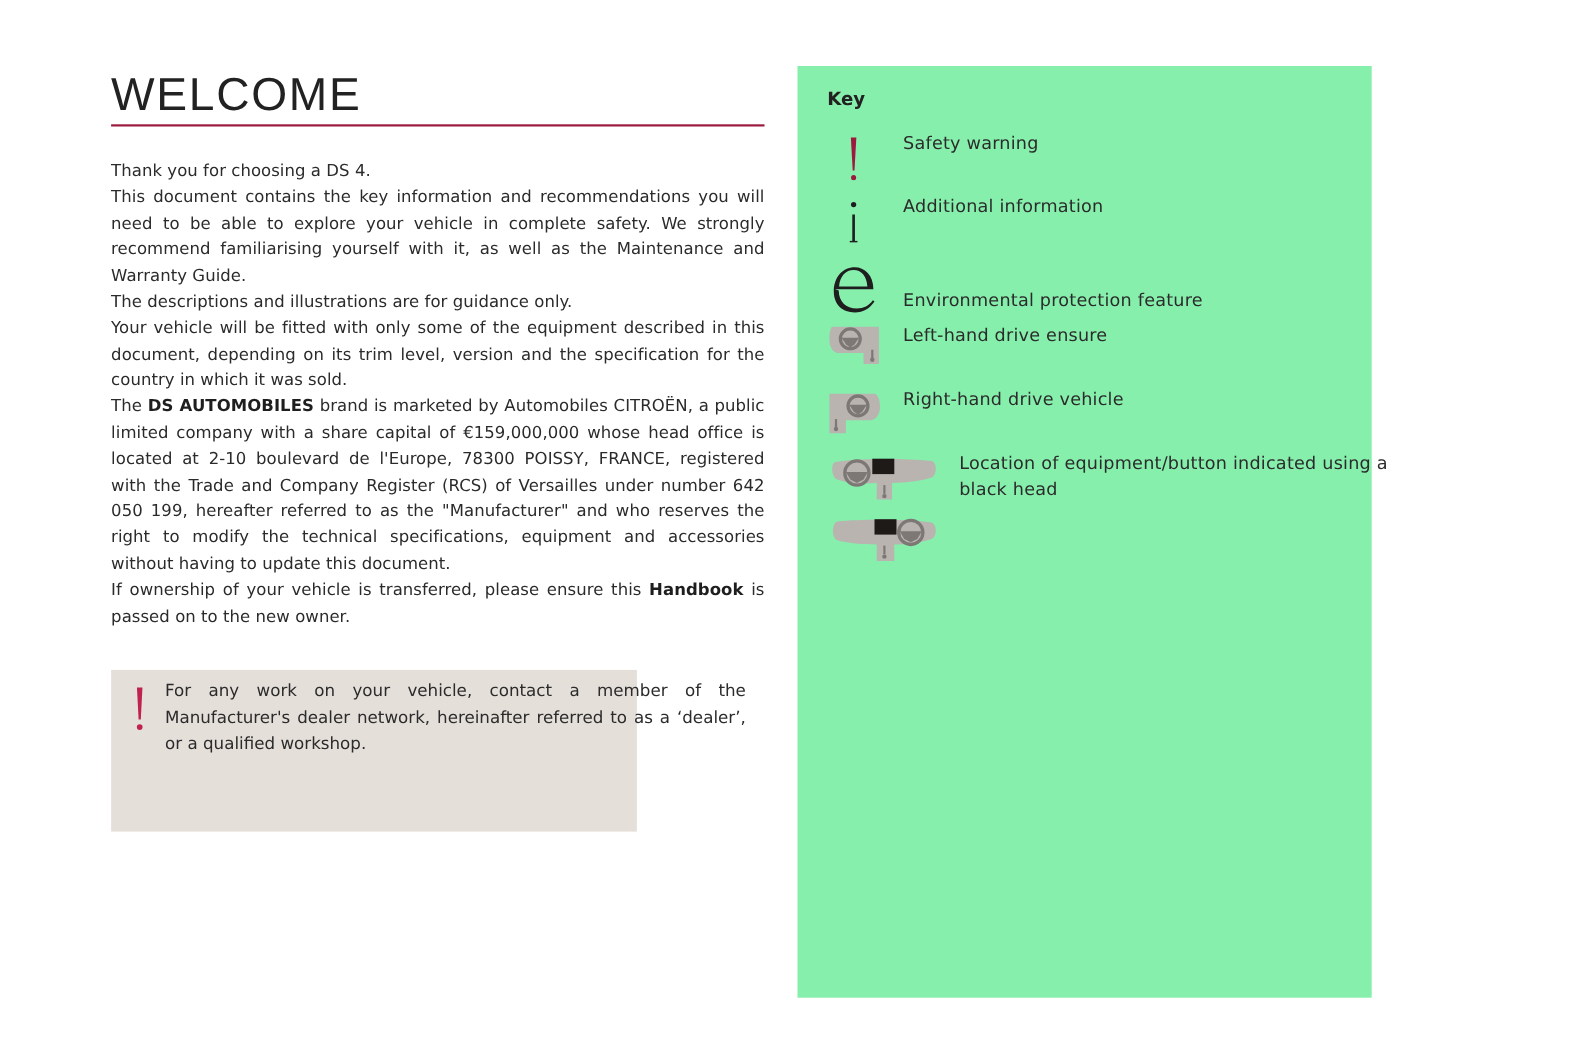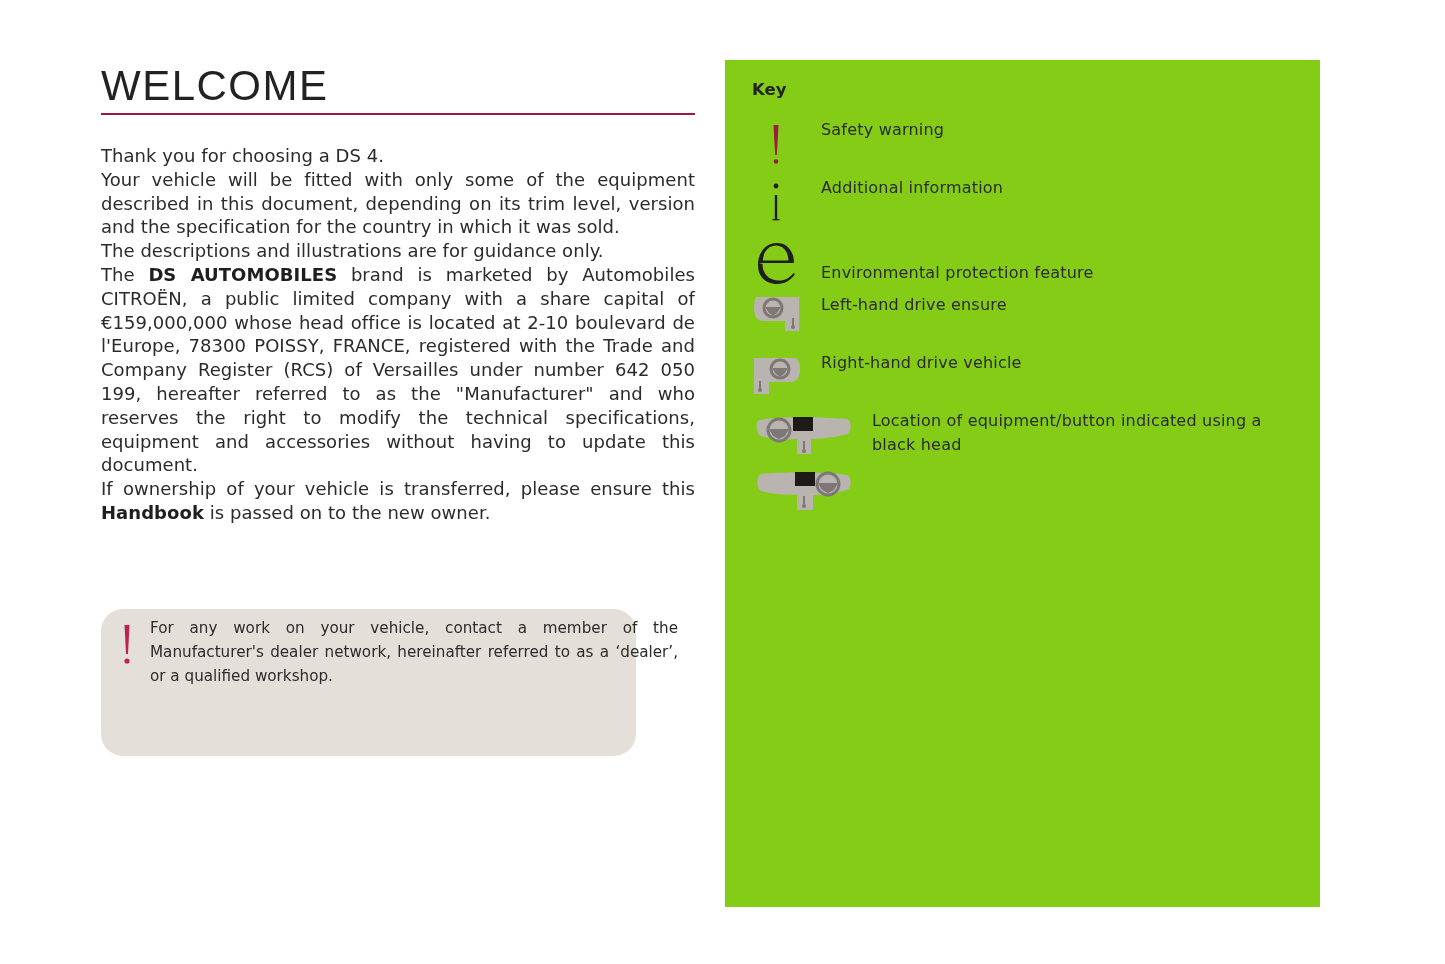--- a/index.html
+++ b/index.html
@@ -32,41 +32,40 @@
       height: 44px;
     }
     .title-rule {
       height: 2px;
       background: #9c1a3f;
       margin-top: 3px;
       width: 594px;
     }
     .intro {
       margin-top: 29px;
-      font-size: 18px;
+      font-size: 15px;
       line-height: 23.8px;
       text-align: justify;
       color: #2b2b2b;
       letter-spacing: 0.05px;
     }
     .intro p {
       margin: 0;
     }
     .intro b {
       font-weight: bold;
       color: #1e1e1e;
     }
     .note-box {
       position: absolute;
       left: 101px;
       top: 609px;
-      width: 535px;
+      width: 478px;
       height: 147px;
       background: #e5dfda;
-      border-radius: 22px;
     }
     .note-icon {
       position: absolute;
       left: 18px;
       top: 14px;
       width: 16px;
       height: 44px;
     }
     .note-text {
       position: absolute;
@@ -75,23 +74,23 @@
       width: 528px;
       font-size: 15.2px;
       line-height: 23.8px;
       text-align: justify;
       color: #2b2b2b;
     }
     .key-panel {
       position: absolute;
       left: 725px;
       top: 60px;
-      width: 595px;
+      width: 522px;
       height: 847px;
-      background: #84cc16;
+      background: #86efac;
     }
     .key-title {
       position: absolute;
       left: 27px;
       top: 20px;
       font-size: 16.5px;
       font-weight: bold;
       color: #222;
     }
     .key-item {
@@ -112,22 +111,23 @@
   </style>
 </head>
 <body>
 
 <div class="left-col">
   <h1 class="page-title">WELCOME</h1>
   <div class="title-rule"></div>
 
   <div class="intro">
     <p>Thank you for choosing a DS 4.</p>
+    <p>This document contains the key information and recommendations you will need to be able to explore your vehicle in complete safety. We strongly recommend familiarising yourself with it, as well as the Maintenance and Warranty Guide.</p>
+    <p>The descriptions and illustrations are for guidance only.</p>
     <p>Your vehicle will be fitted with only some of the equipment described in this document, depending on its trim level, version and the specification for the country in which it was sold.</p>
-    <p>The descriptions and illustrations are for guidance only.</p>
     <p><span>The </span><b>DS AUTOMOBILES</b><span> brand is marketed by Automobiles CITROËN, a public limited company with a share capital of €159,000,000 whose head office is located at 2-10 boulevard de l'Europe, 78300 POISSY, FRANCE, registered with the Trade and Company Register (RCS) of Versailles under number 642 050 199, hereafter referred to as the "Manufacturer" and who reserves the right to modify the technical specifications, equipment and accessories without having to update this document.</span></p>
     <p><span>If ownership of your vehicle is transferred, please ensure this </span><b>Handbook</b><span> is passed on to the new owner.</span></p>
   </div>
 </div>
 
 <div class="note-box">
   <svg class="note-icon" viewBox="0 0 16 44">
     <path d="M5.5 2 L10.5 2 L9 31 L7 31 Z" fill="#c0224f"></path>
     <circle cx="8" cy="38" r="2.6" fill="#c0224f"></circle>
   </svg>

